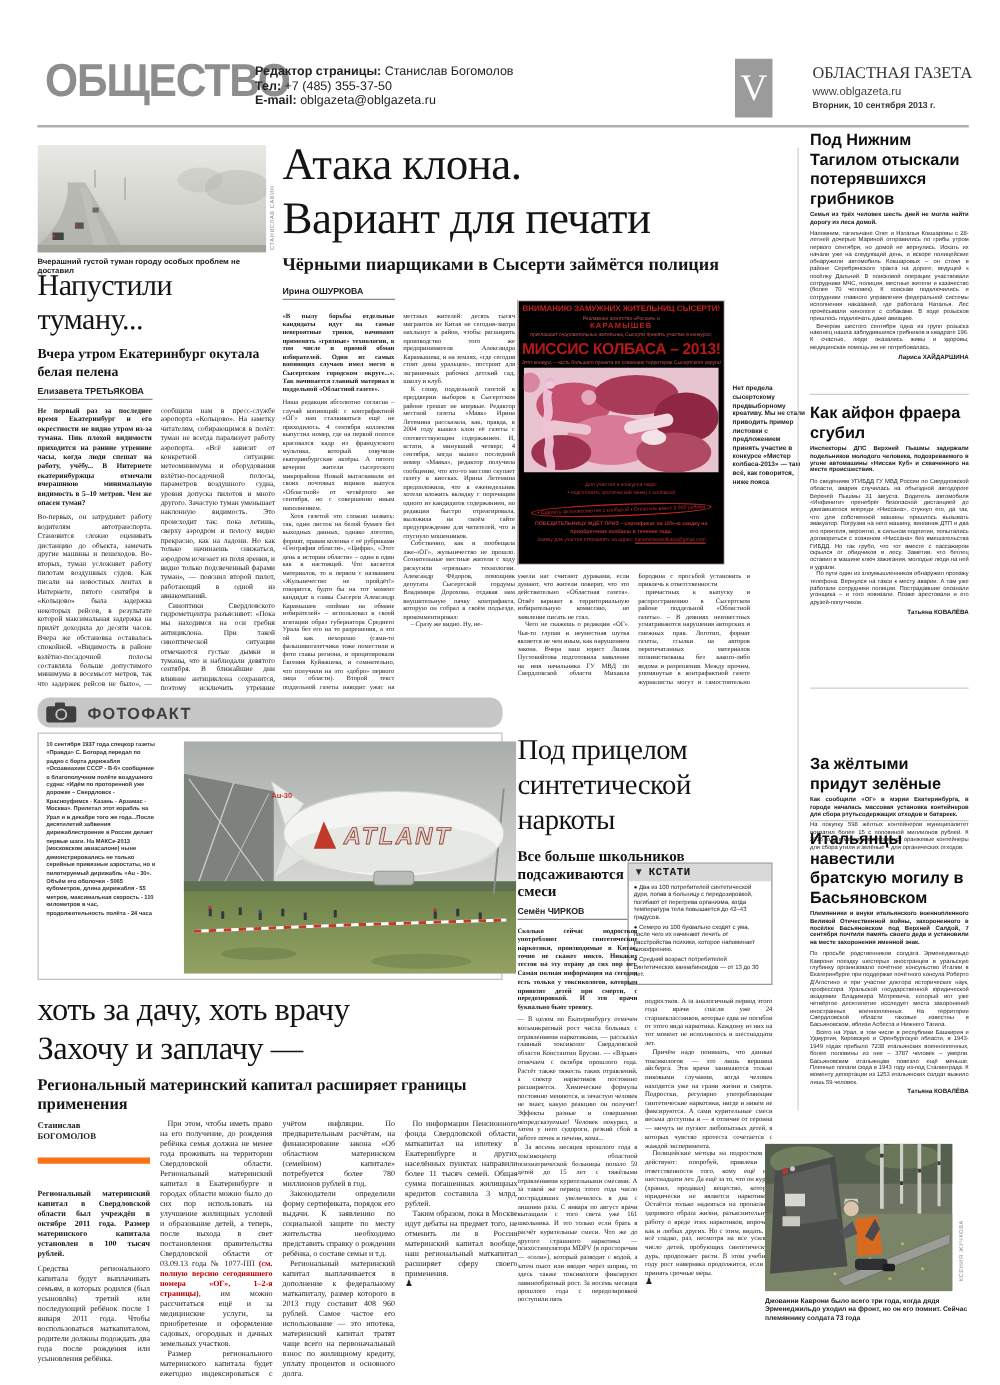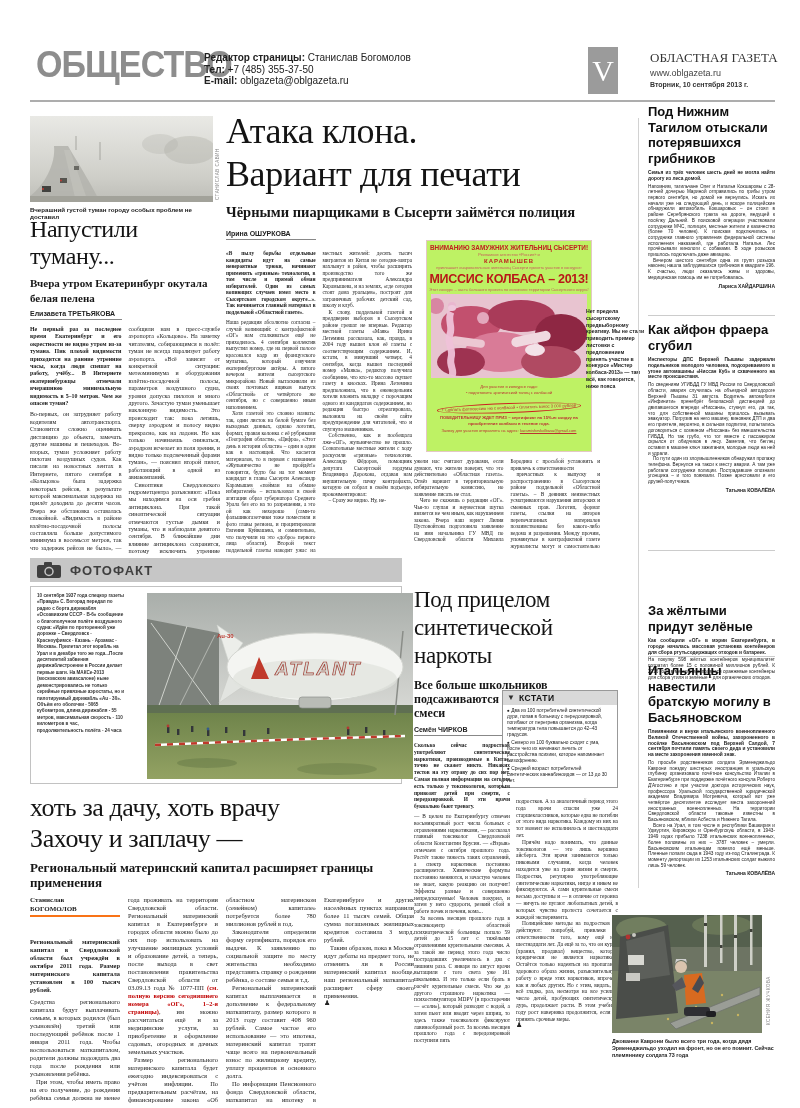--- a/index.html
+++ b/index.html
@@ -17,70 +17,70 @@
   .brand-name{font-family:"Liberation Serif",serif;font-size:13px;color:#333;}
   .brand-site{font-size:9px;color:#444;margin-top:2px;}
   .brand-date{font-size:7px;font-weight:bold;color:#333;margin-top:3px;}
   .head-rule{height:2px;background:#adadad;}
 
   
   .art-title{font-family:"Liberation Serif",serif;font-weight:400;color:#141414;letter-spacing:-.4px;}
   .art-sub{font-family:"Liberation Serif",serif;font-weight:bold;color:#161616;}
   .byline{font-size:7px;font-weight:bold;color:#222;border-bottom:1px solid #888;
           padding-bottom:2px;}
-  .byline2{font-size:7px;font-weight:bold;color:#222;border-bottom:2px solid #f97316;
-           padding-bottom:2px;margin-bottom:21px;line-height:8.5px;}
+  .byline2{font-size:7px;font-weight:bold;color:#222;border-bottom:5px solid #f97316;
+           padding-bottom:13px;margin-bottom:21px;line-height:8.5px;}
   .body-cols p{margin:0;text-align:justify;text-indent:6px;}
   .body-cols p.noind{text-indent:0;}
   .body-cols p.lead{font-weight:bold;text-indent:0;margin-bottom:4px;}
   .endmark{ text-align:right;color:#222;font-size:7px;line-height:7px;margin-top:1px;}
 
   
   .fog-body{column-count:2;column-gap:7px;column-fill:auto;
             font-family:"Liberation Serif",serif;font-size:5.9px;line-height:7.4px;overflow:hidden;}
   .photo-caption{font-size:6.2px;font-weight:bold;color:#222;}
   .vcredit{writing-mode:vertical-rl;transform:rotate(180deg);font-size:4.5px;color:#888;letter-spacing:.5px;}
 
   
   .clone-body{column-count:2;column-gap:7px;column-fill:auto;
               font-family:"Liberation Serif",serif;font-size:5.3px;line-height:6.5px;overflow:hidden;}
   .clone-caption{font-size:5.2px;line-height:6.8px;font-weight:bold;color:#222;}
 
   
-  .poster{background:#bef264;border:1px solid #e3c9c4;box-sizing:border-box;text-align:center;overflow:hidden;margin-left:12px;}
+  .poster{background:#000000;border:1px solid #e3c9c4;box-sizing:border-box;text-align:center;overflow:hidden;}
   .poster .p-att{font-size:6.4px;font-weight:bold;color:#c02020;margin-top:3px;}
   .poster .p-sm{font-size:4px;color:#c75b5b;margin-top:1px;}
   .poster .p-name{font-size:6px;font-weight:bold;color:#c02020;margin-top:1px;letter-spacing:1px;}
   .poster .p-big{font-size:12.5px;font-weight:bold;color:#b81818;margin-top:2px;letter-spacing:-.3px;}
   .poster .p-cond{font-size:4.2px;color:#b33;margin-top:2px;line-height:5.6px;}
   .poster .oval{display:inline-block;border:1px solid #c22;border-radius:50%;padding:1px 4px;transform:rotate(-2deg);}
   .poster .p-prize{font-size:4.2px;font-weight:bold;color:#b33;margin-top:2px;line-height:5.4px;}
   .poster .p-mail{font-size:4px;color:#b33;margin-top:2px;}
   .poster .p-mail .em{text-decoration:underline;}
 
   
-  .ff-bar{background:#c6c6c6;display:flex;align-items:center;gap:8px;padding-left:6px;box-sizing:border-box;}
+  .ff-bar{background:#c6c6c6;display:flex;align-items:center;gap:8px;padding-left:6px;box-sizing:border-box;border-radius:10px;}
   .ff-label{font-size:13px;font-weight:bold;color:#3f3f3f;letter-spacing:1px;}
   .ff-box{border:1px solid #c2c2c2;box-sizing:border-box;}
   .ff-text{font-size:4.6px;line-height:6.4px;font-weight:bold;color:#333;text-align:left;}
 
   
   .cap-body{column-count:4;column-gap:8px;column-fill:auto;
             font-family:"Liberation Serif",serif;font-size:6.4px;line-height:8px;overflow:hidden;}
   .red{color:#c00000;font-weight:bold;}
 
   
   .drug-col{font-family:"Liberation Serif",serif;font-size:5.4px;line-height:6.8px;overflow:hidden;}
   .drug-col p{margin:0;text-align:justify;text-indent:6px;}
   .drug-col p.lead{font-weight:bold;text-indent:0;margin-bottom:3px;}
   .drug-col p.noind{text-indent:0;}
   .kstati{border:1px solid #999;background:#fff;box-sizing:border-box;}
   .kstati-head{display:flex;align-items:center;gap:4px;background:#d9d9d9;padding:2px 4px;}
   .kstati-tri{font-size:8px;color:#2e2e2e;line-height:8px;}
-  .kstati-title{font-size:8.5px;font-weight:bold;color:#111;letter-spacing:.5px;}
+  .kstati-title{font-size:8.5px;font-weight:bold;color:#111;letter-spacing:.5px;font-family:Liberation Mono, monospace;}
   .kstati-items{padding:3px 4px;font-size:4.8px;line-height:6px;color:#222;text-align:left;}
   .kstati-items div{margin-bottom:2px;}
 
   
   .sb-story{overflow:hidden;}
   .sb-title{font-size:13px;line-height:15.5px;font-weight:bold;color:#0e0e0e;}
   .sb-lead{font-size:4.8px;line-height:5.8px;font-weight:bold;margin-top:4px;text-align:justify;}
   .sb-body{font-size:4.7px;line-height:5.7px;margin-top:2px;text-align:justify;}
   .sb-body p{margin:0;text-indent:5px;}
   .sb-body p.noind{text-indent:0;}

